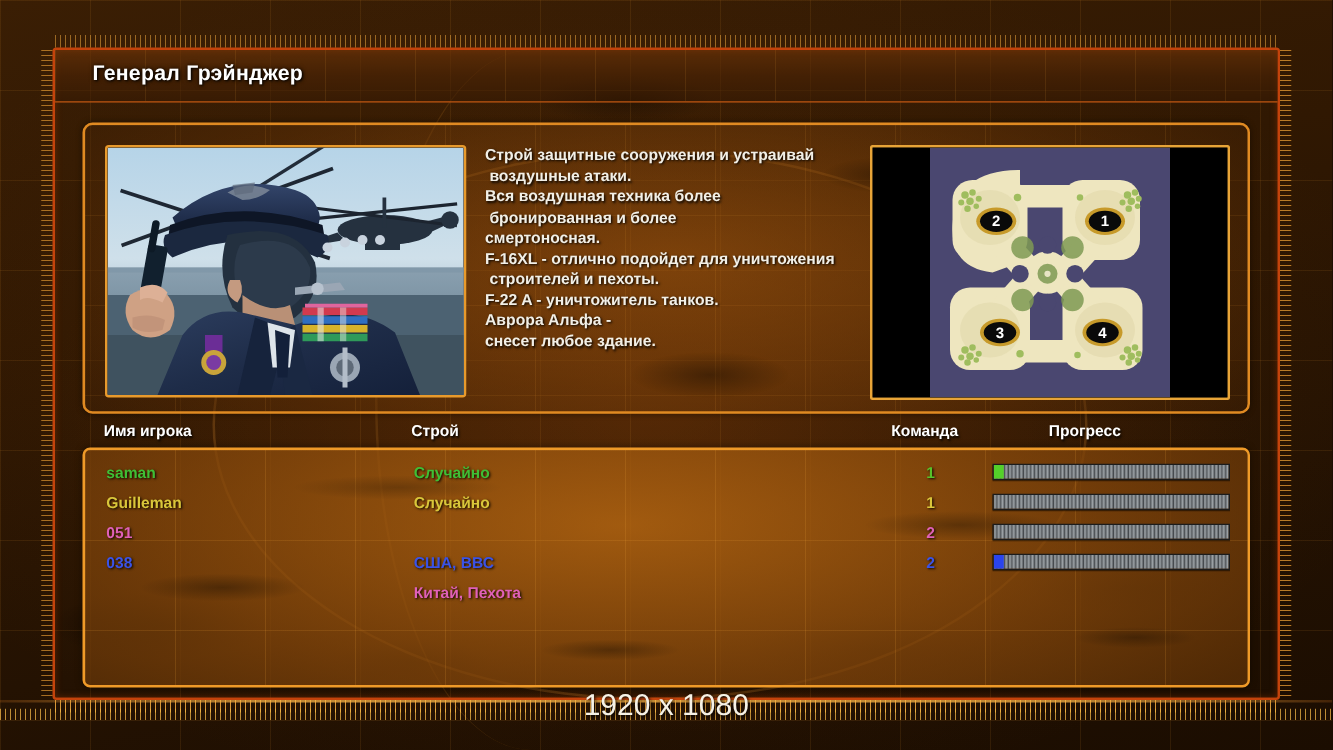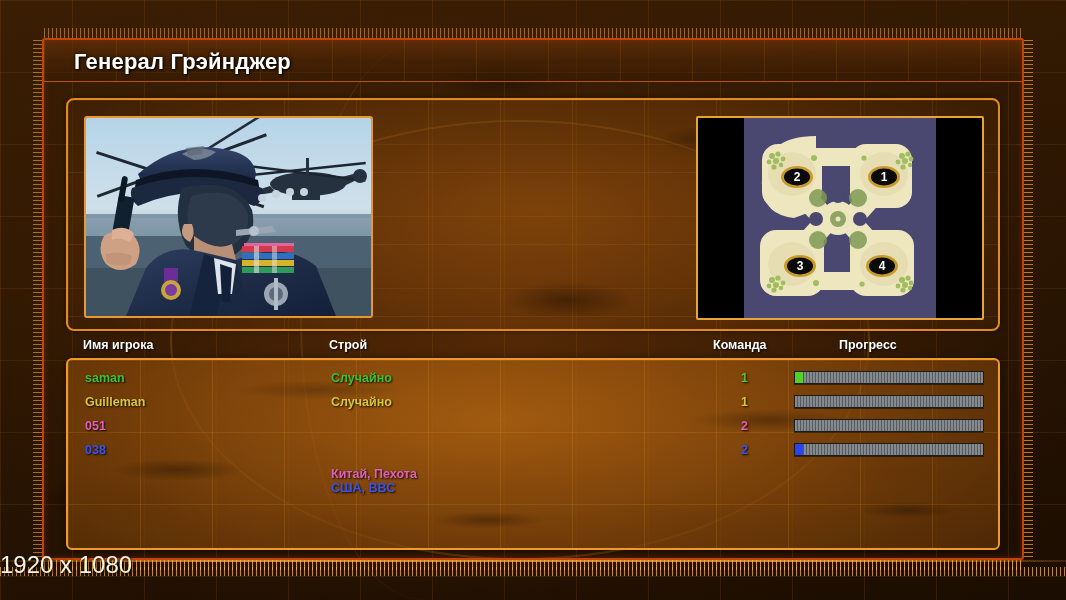--- a/index.html
+++ b/index.html
@@ -127,21 +127,21 @@
     z-index: 8;
     overflow: hidden;
   }
   .titlebar-grid {
     position: absolute; inset: 0;
     background-image:
       repeating-linear-gradient(to right, rgba(210,140,45,0.14) 0 1px, transparent 1px 72px);
   }
   .title-text {
     position: absolute; left: 30px; top: 9px;
-    font-size: 22px; font-weight: bold;
+    font-size: 17px; font-weight: bold;
     color: #ffffff;
     text-shadow: 1px 1px 2px rgba(0,0,0,0.9), 0 0 4px rgba(0,0,0,0.8);
     letter-spacing: 0.2px;
   }
 
   
   .infopanel {
     position: absolute; left: 66px; top: 98px;
     width: 934px; height: 233px;
     border: 2px solid #e08a22;
@@ -269,20 +269,21 @@
     box-shadow: 0 1px 0 rgba(0,0,0,0.5);
     overflow: hidden;
   }
   .pbar-fill {
     position: absolute; left: 0; top: 0; height: 100%;
   }
 
   
   .resolution {
     position: absolute; left: 0; top: 551px; width: 1066px;
+    text-align: center;
     font-size: 24px;
     color: #f6f2e6;
     text-shadow: 1px 1px 3px rgba(0,0,0,0.95);
     z-index: 25;
   }
   .footer-ruler {
     position: absolute; left: 0; top: 567px; width: 1066px; height: 9px;
     background-image: repeating-linear-gradient(to right, rgba(240,180,70,0.75) 0 1px, transparent 1px 4px);
     z-index: 20;
   }
@@ -429,20 +430,30 @@
 
           <g>
             <circle cx="190" cy="176" r="12" fill="#9aa6b4"></circle>
             <circle cx="190" cy="176" r="7" fill="#5e6a78"></circle>
             <rect x="188" y="160" width="4" height="32" fill="#b3bdc9"></rect>
           </g>
         </g>
       </svg>
     </div>
 
+    <div class="desc">Строй защитные сооружения и устраивай
+ воздушные атаки.
+Вся воздушная техника более
+ бронированная и более
+смертоносная.
+F-16XL - отлично подойдет для уничтожения
+ строителей и пехоты.
+F-22 A - уничтожитель танков.
+Аврора Альфа -
+снесет любое здание.</div>
 
     <div class="minimap">
       <svg width="284" height="200" viewBox="0 0 284 200">
         <rect x="0" y="0" width="284" height="200" fill="#000000"></rect>
         <rect x="46" y="0" width="192" height="200" fill="#4a4770"></rect>
 
         <g fill="#eee6bf">
           <path d="M118 18 Q66 18 64 62 Q62 96 96 100 L118 92 Z"></path>
           <rect x="64" y="26" width="60" height="64" rx="16"></rect>
           <rect x="152" y="26" width="62" height="64" rx="16"></rect>
@@ -579,21 +590,21 @@
         <div class="row">
           <div class="cell c-name" style="color: rgb(224, 96, 184);">051</div>
           <div class="cell c-army" style="color: rgb(224, 96, 184); margin-top: 48px;">Китай, Пехота</div>
           <div class="cell c-team" style="color: rgb(224, 96, 184);">2</div>
           <div class="pbar">
             <div class="pbar-fill" style="width: 0%; background: rgb(224, 96, 184);"></div>
           </div>
         </div>
         <div class="row">
           <div class="cell c-name" style="color: rgb(58, 83, 232);">038</div>
-          <div class="cell c-army" style="color: rgb(58, 83, 232); margin-top: 38px;">США, ВВС</div>
+          <div class="cell c-army" style="color: rgb(58, 83, 232);">США, ВВС</div>
           <div class="cell c-team" style="color: rgb(58, 83, 232);">2</div>
           <div class="pbar">
             <div class="pbar-fill" style="width: 4%; background: rgb(42, 68, 238);"></div>
           </div>
         </div>
       </div>
   </div>
 
   <div class="footer-line"></div>
   <div class="resolution">1920 x 1080</div>

